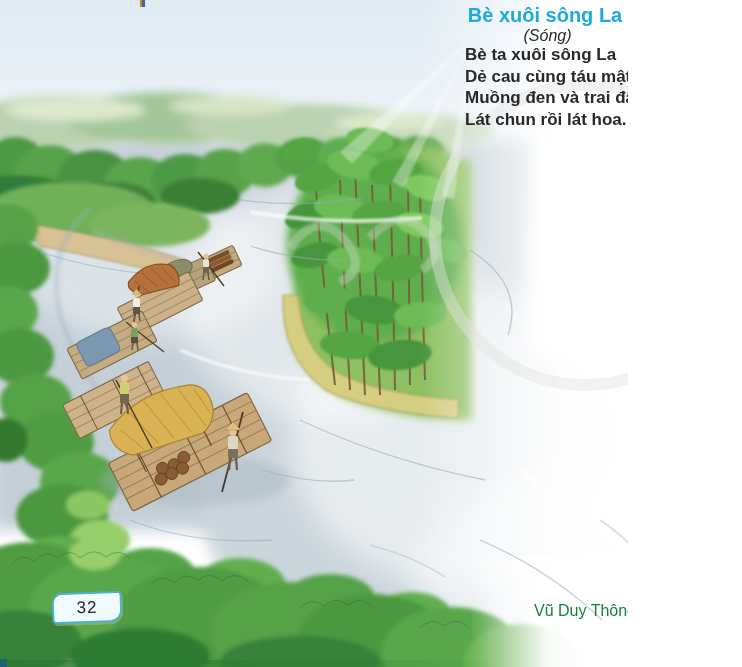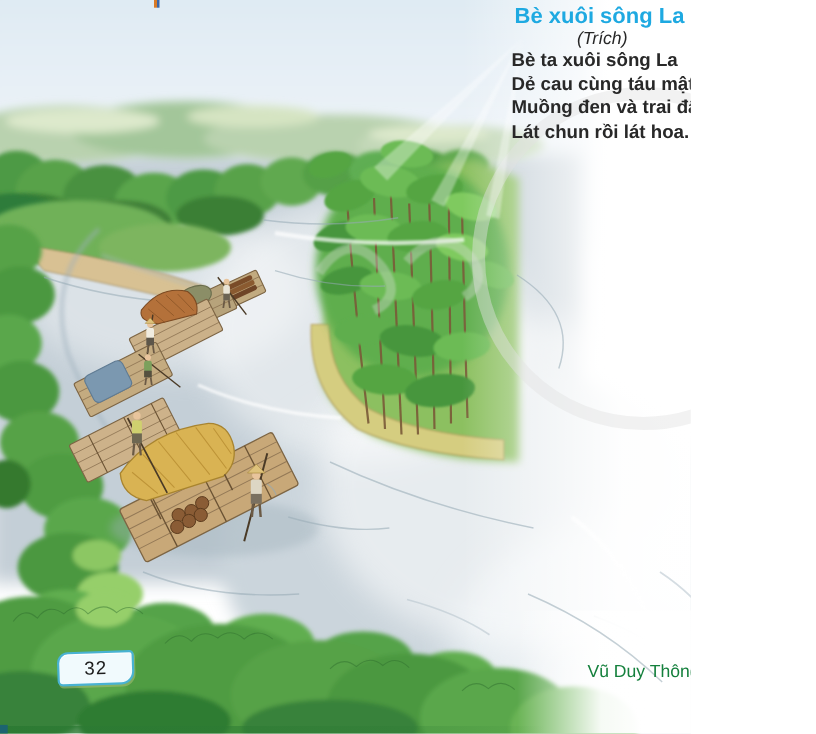--- a/index.html
+++ b/index.html
@@ -350,21 +350,21 @@
         <polygon points="475,35 442,196 454,199"></polygon>
       </g>
       <path d="M290,248 q28,-42 58,-4 q18,26 -8,38 M370,238 q30,-34 58,-4 q16,22 -6,36" fill="none" stroke="#e0e0e0" stroke-width="9" opacity="0.35" filter="url(#b1)"></path>
     </g>
 
     <rect x="0" y="660" width="620" height="7" fill="url(#gStrip)"></rect>
     <rect x="0" y="659" width="7" height="8" fill="#1c6470"></rect>
   </svg>
 
   <h1 class="poem-title">Bè xuôi sông La</h1>
-  <div class="poem-subtitle">(Trích)</div>
+  <div class="poem-subtitle">(Sóng)</div>
 
   <div class="poem-body">
     <p class="stanza">Bè ta xuôi sông La
 Dẻ cau cùng táu mật
 Muồng đen và trai đất
 Lát chun rồi lát hoa.</p>
   </div>
 
   <div class="poem-author">Vũ Duy Thông</div>
 

